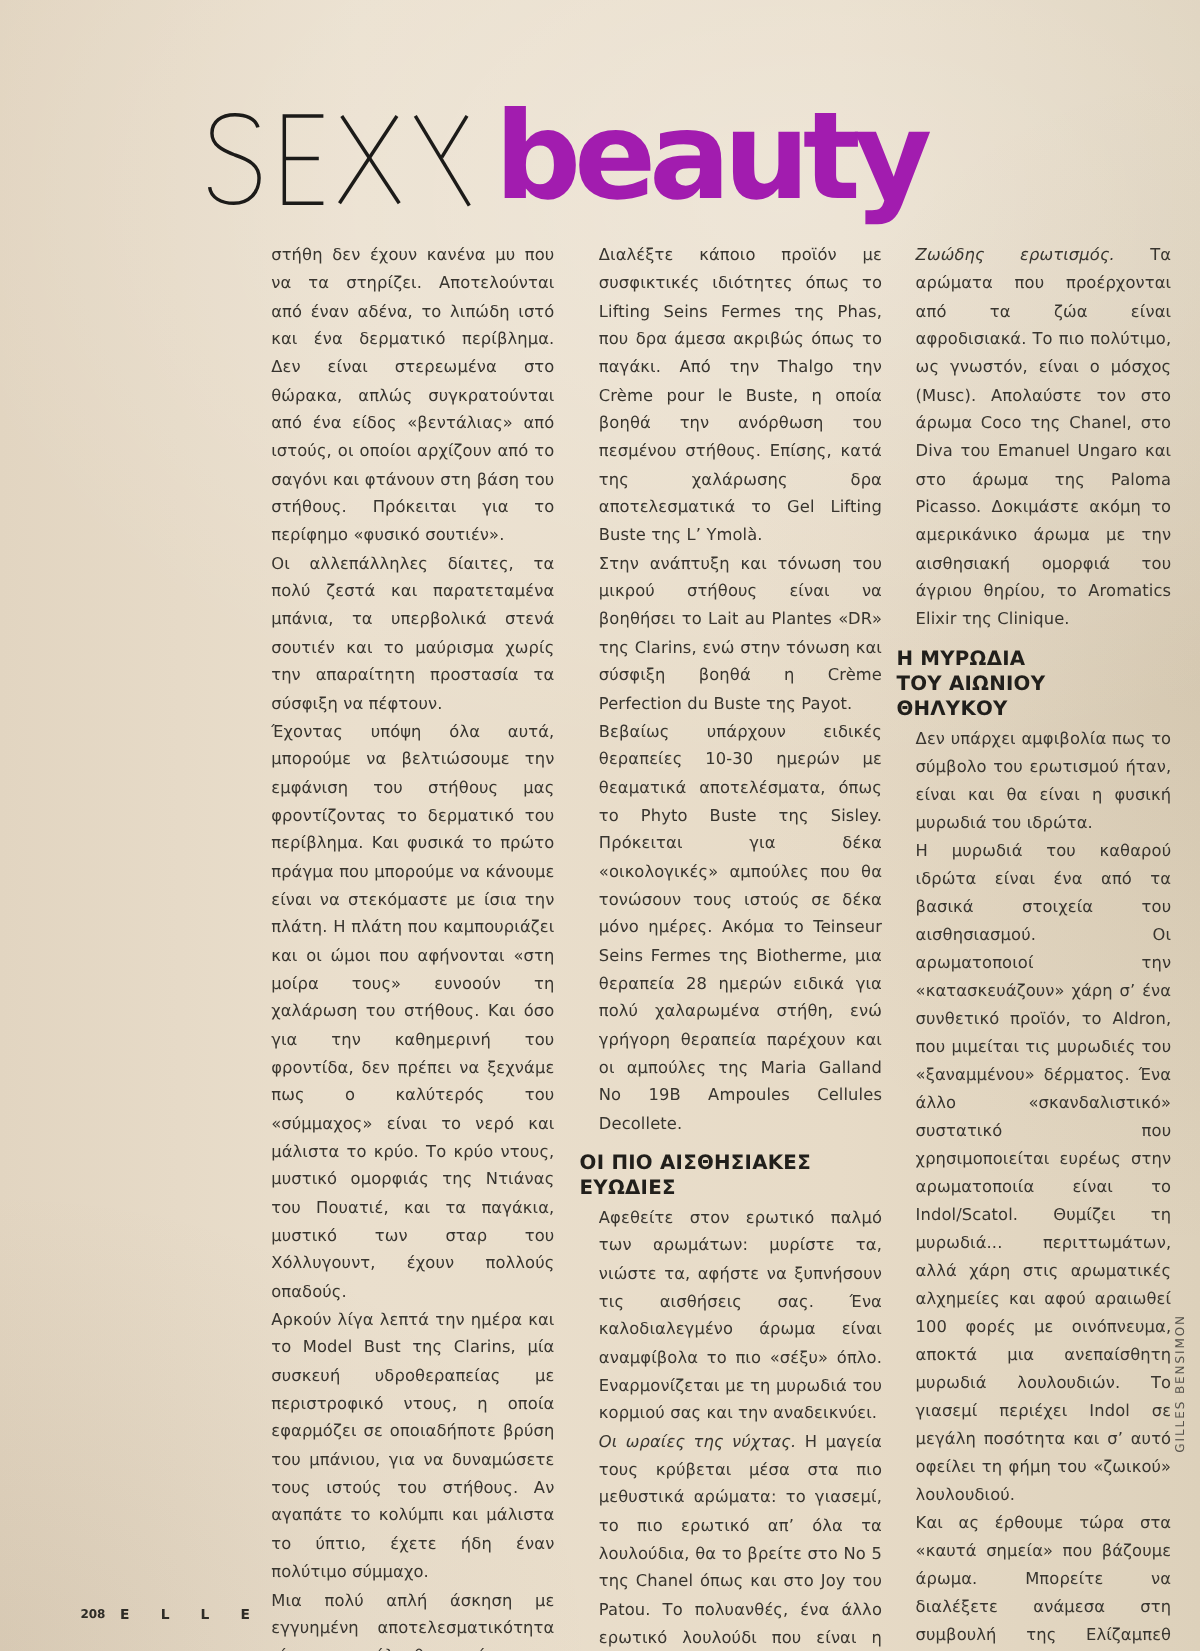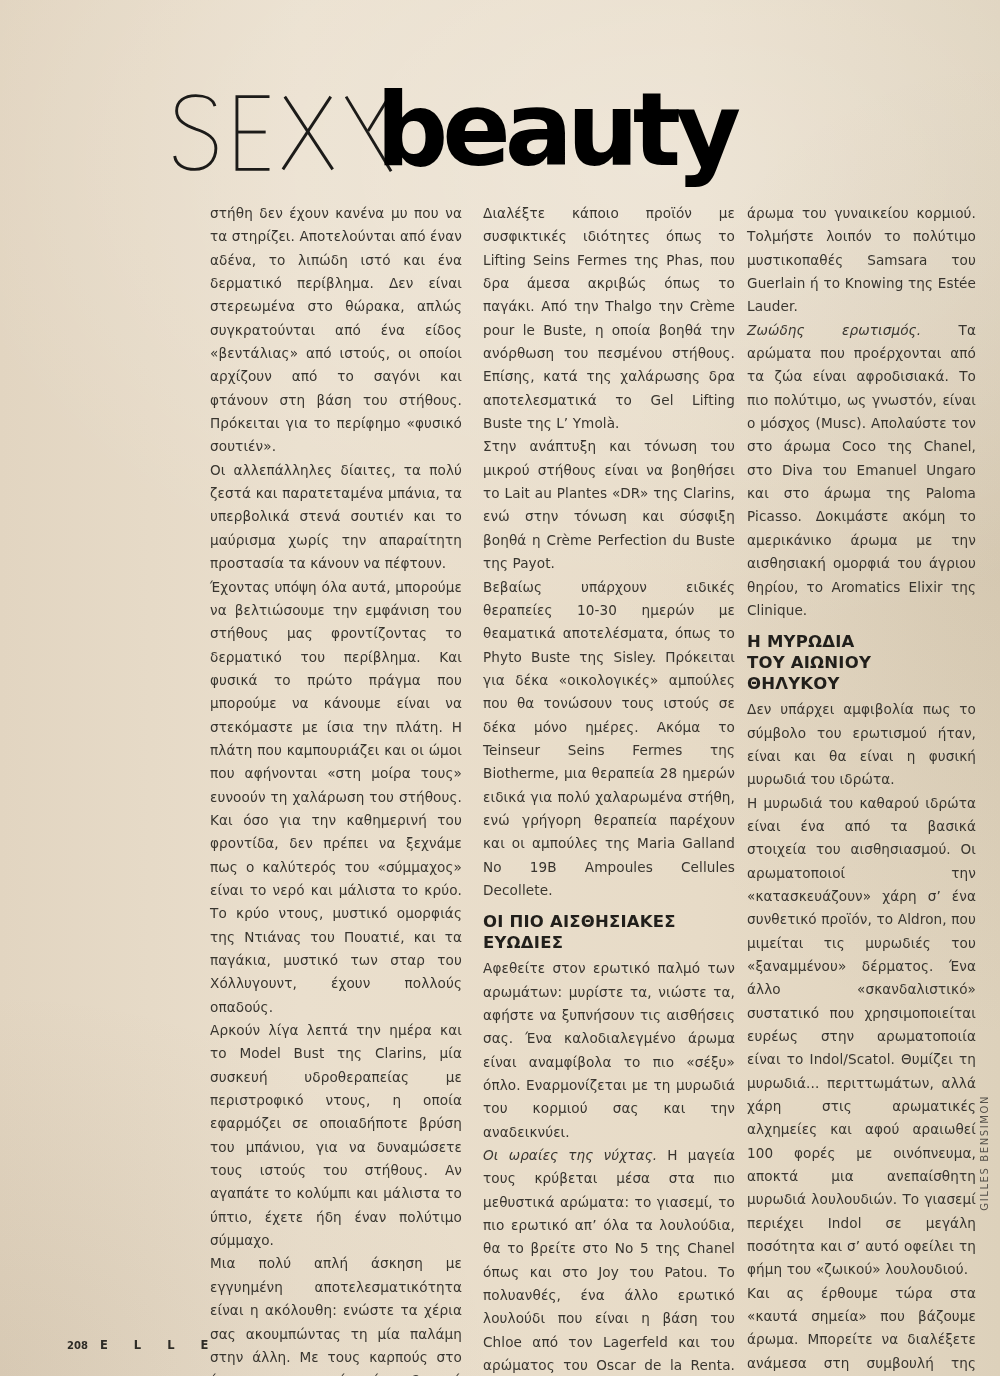--- a/index.html
+++ b/index.html
@@ -11,40 +11,40 @@
     background:
       radial-gradient(1200px 800px at 65% 12%, rgba(255,255,255,0.28), rgba(255,255,255,0) 60%),
       radial-gradient(900px 700px at 0% 100%, rgba(120,95,60,0.10), rgba(120,95,60,0) 55%),
       radial-gradient(700px 900px at 100% 40%, rgba(120,95,60,0.08), rgba(120,95,60,0) 55%),
       linear-gradient(90deg,#e2d5c1,#eadfcd 30%,#e7dbc7 70%,#ddd1bb);
     color:#35332d;
   }
   .title-row { position:absolute; left:168px; top:92px; }
   .sexy-svg { display:block; }
   .beauty-word {
-    position:absolute; left:376px; top:80px;
+    position:absolute; left:412px; top:80px;
     font-family:"DejaVu Sans", sans-serif;
     font-weight:bold;
     font-size:101px;
     letter-spacing:-6px;
     line-height:1;
-    color:#000000;
+    color:#a21caf;
   }
   .col {
     position:absolute; top:202px;
     text-align:justify;
     font-size:13.6px;
     line-height:23.35px;
     letter-spacing:0.1px;
     color:#38352f;
   }
   .col-1 { left:210px; width:252px; }
   .col-2 { left:483px; width:252px; }
   .col-3 { left:747px; width:229px; }
-  .body-p { text-align:justify; }
+  .body-p { text-align:justify;margin-left:16px; }
   .body-p em.lead { font-style:italic; }
   .col-heading {
     font-size:16.5px;
     font-weight:bold;
     line-height:21px;
     color:#211f1b;
     letter-spacing:0.2px;
     text-align:left;
     margin:9px 13px 4px 0;
   }
@@ -82,35 +82,34 @@
       <path d="M186,3 L233,81"></path>
       <path d="M231,3 L209,39"></path>
     </g>
   </svg>
 
 </div>
 <div class="beauty-word">beauty</div>
 
 <div class="col col-1">
     <p class="body-p">στήθη δεν έχουν κανένα μυ που να τα στηρίζει. Αποτελούνται από έναν αδένα, το λιπώδη ιστό και ένα δερματικό περίβλημα. Δεν είναι στερεωμένα στο θώρακα, απλώς συγκρατούνται από ένα είδος «βεντάλιας» από ιστούς, οι οποίοι αρχίζουν από το σαγόνι και φτάνουν στη βάση του στήθους. Πρόκειται για το περίφημο «φυσικό σουτιέν».</p>
-    <p class="body-p">Οι αλλεπάλληλες δίαιτες, τα πολύ ζεστά και παρατεταμένα μπάνια, τα υπερβολικά στενά σουτιέν και το μαύρισμα χωρίς την απαραίτητη προστασία τα κάνουν να πέφτουν.</p>
+    <p class="body-p">Οι αλλεπάλληλες δίαιτες, τα πολύ ζεστά και παρατεταμένα μπάνια, τα υπερβολικά στενά σουτιέν και το μαύρισμα χωρίς την απαραίτητη προστασία τα σύσφιξη να πέφτουν.</p>
     <p class="body-p">Έχοντας υπόψη όλα αυτά, μπορούμε να βελτιώσουμε την εμφάνιση του στήθους μας φροντίζοντας το δερματικό του περίβλημα. Και φυσικά το πρώτο πράγμα που μπορούμε να κάνουμε είναι να στεκόμαστε με ίσια την πλάτη. Η πλάτη που καμπουριάζει και οι ώμοι που αφήνονται «στη μοίρα τους» ευνοούν τη χαλάρωση του στήθους. Και όσο για την καθημερινή του φροντίδα, δεν πρέπει να ξεχνάμε πως ο καλύτερός του «σύμμαχος» είναι το νερό και μάλιστα το κρύο. Το κρύο ντους, μυστικό ομορφιάς της Ντιάνας του Πουατιέ, και τα παγάκια, μυστικό των σταρ του Χόλλυγουντ, έχουν πολλούς οπαδούς.</p>
     <p class="body-p">Αρκούν λίγα λεπτά την ημέρα και το Model Bust της Clarins, μία συσκευή υδροθεραπείας με περιστροφικό ντους, η οποία εφαρμόζει σε οποιαδήποτε βρύση του μπάνιου, για να δυναμώσετε τους ιστούς του στήθους. Αν αγαπάτε το κολύμπι και μάλιστα το ύπτιο, έχετε ήδη έναν πολύτιμο σύμμαχο.</p>
     <p class="body-p">Μια πολύ απλή άσκηση με εγγυημένη αποτελεσματικότητα είναι η ακόλουθη: ενώστε τα χέρια σας ακουμπώντας τη μία παλάμη στην άλλη. Με τους καρπούς στο ύψος του σαγονιού, πιέστε δυνατά τις παλάμες κρατώντας τα δάχτυλα ενωμένα. Επαναλάβετε την άσκηση 20 φορές αναπνέοντας βαθιά. Σε συνδυασμό με τις ασκήσεις που δυναμώνουν τους θωρακικούς μυς και το κρύα ντους, μην ξεχνάτε να χρησιμοποιείτε και κάποιο από τα ειδικά προϊόντα lifting ή τονωτικά του στήθους.</p>
   </div>
 <div class="col col-2">
     <p class="body-p">Διαλέξτε κάποιο προϊόν με συσφικτικές ιδιότητες όπως το Lifting Seins Fermes της Phas, που δρα άμεσα ακριβώς όπως το παγάκι. Από την Thalgo την Crème pour le Buste, η οποία βοηθά την ανόρθωση του πεσμένου στήθους. Επίσης, κατά της χαλάρωσης δρα αποτελεσματικά το Gel Lifting Buste της L’ Ymolà.</p>
     <p class="body-p">Στην ανάπτυξη και τόνωση του μικρού στήθους είναι να βοηθήσει το Lait au Plantes «DR» της Clarins, ενώ στην τόνωση και σύσφιξη βοηθά η Crème Perfection du Buste της Payot.</p>
     <p class="body-p">Βεβαίως υπάρχουν ειδικές θεραπείες 10-30 ημερών με θεαματικά αποτελέσματα, όπως το Phyto Buste της Sisley. Πρόκειται για δέκα «οικολογικές» αμπούλες που θα τονώσουν τους ιστούς σε δέκα μόνο ημέρες. Ακόμα το Teinseur Seins Fermes της Biotherme, μια θεραπεία 28 ημερών ειδικά για πολύ χαλαρωμένα στήθη, ενώ γρήγορη θεραπεία παρέχουν και οι αμπούλες της Maria Galland No 19B Ampoules Cellules Decollete.</p>
     <h3 class="col-heading">ΟΙ ΠΙΟ ΑΙΣΘΗΣΙΑΚΕΣ ΕΥΩΔΙΕΣ</h3>
     <p class="body-p">Αφεθείτε στον ερωτικό παλμό των αρωμάτων: μυρίστε τα, νιώστε τα, αφήστε να ξυπνήσουν τις αισθήσεις σας. Ένα καλοδιαλεγμένο άρωμα είναι αναμφίβολα το πιο «σέξυ» όπλο. Εναρμονίζεται με τη μυρωδιά του κορμιού σας και την αναδεικνύει.</p>
     <p class="body-p"><em class="lead">Οι ωραίες της νύχτας. </em>Η μαγεία τους κρύβεται μέσα στα πιο μεθυστικά αρώματα: το γιασεμί, το πιο ερωτικό απ’ όλα τα λουλούδια, θα το βρείτε στο No 5 της Chanel όπως και στο Joy του Patou. Το πολυανθές, ένα άλλο ερωτικό λουλούδι που είναι η βάση του Chloe από τον Lagerfeld και του αρώματος του Oscar de la Renta. Τέλος, τα εξωτικά λουλούδια του Tiaré θα τα βρείτε στο Loulou του Cacharel.</p>
   </div>
 <div class="col col-3">
-<p class="body-p">άρωμα του γυναικείου κορμιού. Τολμήστε λοιπόν το πολύτιμο μυστικοπαθές Samsara του Guerlain ή το Knowing της Estée Lauder.</p>
     <p class="body-p"><em class="lead">Ζωώδης ερωτισμός. </em>Τα αρώματα που προέρχονται από τα ζώα είναι αφροδισιακά. Το πιο πολύτιμο, ως γνωστόν, είναι ο μόσχος (Musc). Απολαύστε τον στο άρωμα Coco της Chanel, στο Diva του Emanuel Ungaro και στο άρωμα της Paloma Picasso. Δοκιμάστε ακόμη το αμερικάνικο άρωμα με την αισθησιακή ομορφιά του άγριου θηρίου, το Aromatics Elixir της Clinique.</p>
     <h3 class="col-heading">Η ΜΥΡΩΔΙΑ<br>ΤΟΥ ΑΙΩΝΙΟΥ ΘΗΛΥΚΟΥ</h3>
     <p class="body-p">Δεν υπάρχει αμφιβολία πως το σύμβολο του ερωτισμού ήταν, είναι και θα είναι η φυσική μυρωδιά του ιδρώτα.</p>
     <p class="body-p">Η μυρωδιά του καθαρού ιδρώτα είναι ένα από τα βασικά στοιχεία του αισθησιασμού. Οι αρωματοποιοί την «κατασκευάζουν» χάρη σ’ ένα συνθετικό προϊόν, το Aldron, που μιμείται τις μυρωδιές του «ξαναμμένου» δέρματος. Ένα άλλο «σκανδαλιστικό» συστατικό που χρησιμοποιείται ευρέως στην αρωματοποιία είναι το Indol/Scatol. Θυμίζει τη μυρωδιά... περιττωμάτων, αλλά χάρη στις αρωματικές αλχημείες και αφού αραιωθεί 100 φορές με οινόπνευμα, αποκτά μια ανεπαίσθητη μυρωδιά λουλουδιών. Το γιασεμί περιέχει Indol σε μεγάλη ποσότητα και σ’ αυτό οφείλει τη φήμη του «ζωικού» λουλουδιού.</p>
     <p class="body-p" style="position: relative;">Και ας έρθουμε τώρα στα «καυτά σημεία» που βάζουμε άρωμα. Μπορείτε να διαλέξετε ανάμεσα στη συμβουλή της Ελίζαμπεθ Τέιλορ, «Να αρωματίζεστε εκεί που θέλετε να σας φιλήσουν», ή, όπως συμβούλευαν άλλοτε, «εκεί όπου το αίμα χτυπάει στις φλέβες». Τα στρατηγικά σημεία είναι η μέσα επιφάνεια του μπράτσου, οι καρποί, ο λαιμός, πίσω από τ’ αυτιά, το εσωτερικό του αγκώνα, το σημείο όπου ενώνονται τα στήθη ή μέσα από το γόνατο. Και φυσικά, το καλύτερο σημείο απ’ όλα είναι τα μαλλιά, που διατηρούν το άρωμα και το απλώνουν γύρω σας.</p>
   </div>
 
 <div class="photo-credit">GILLES BENSIMON</div>
 
 <div class="footer">

